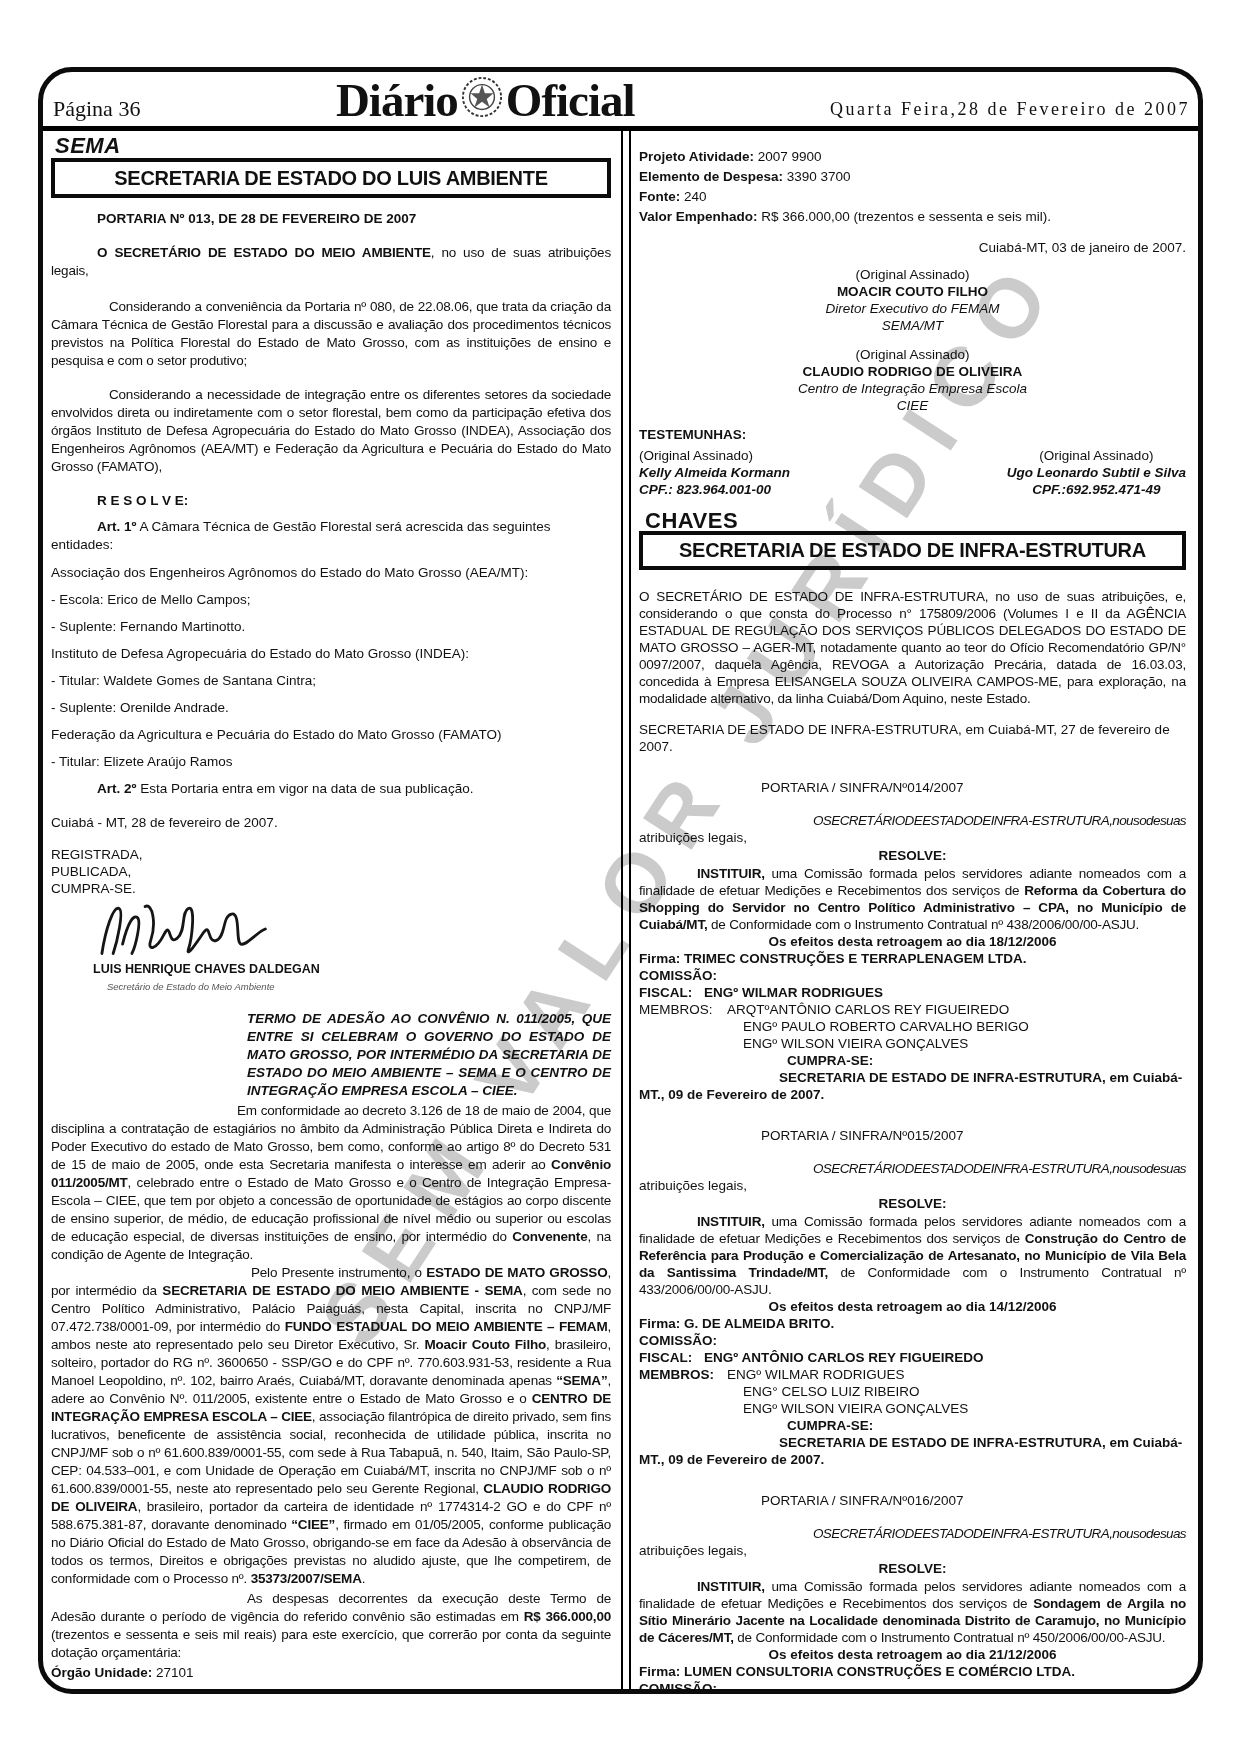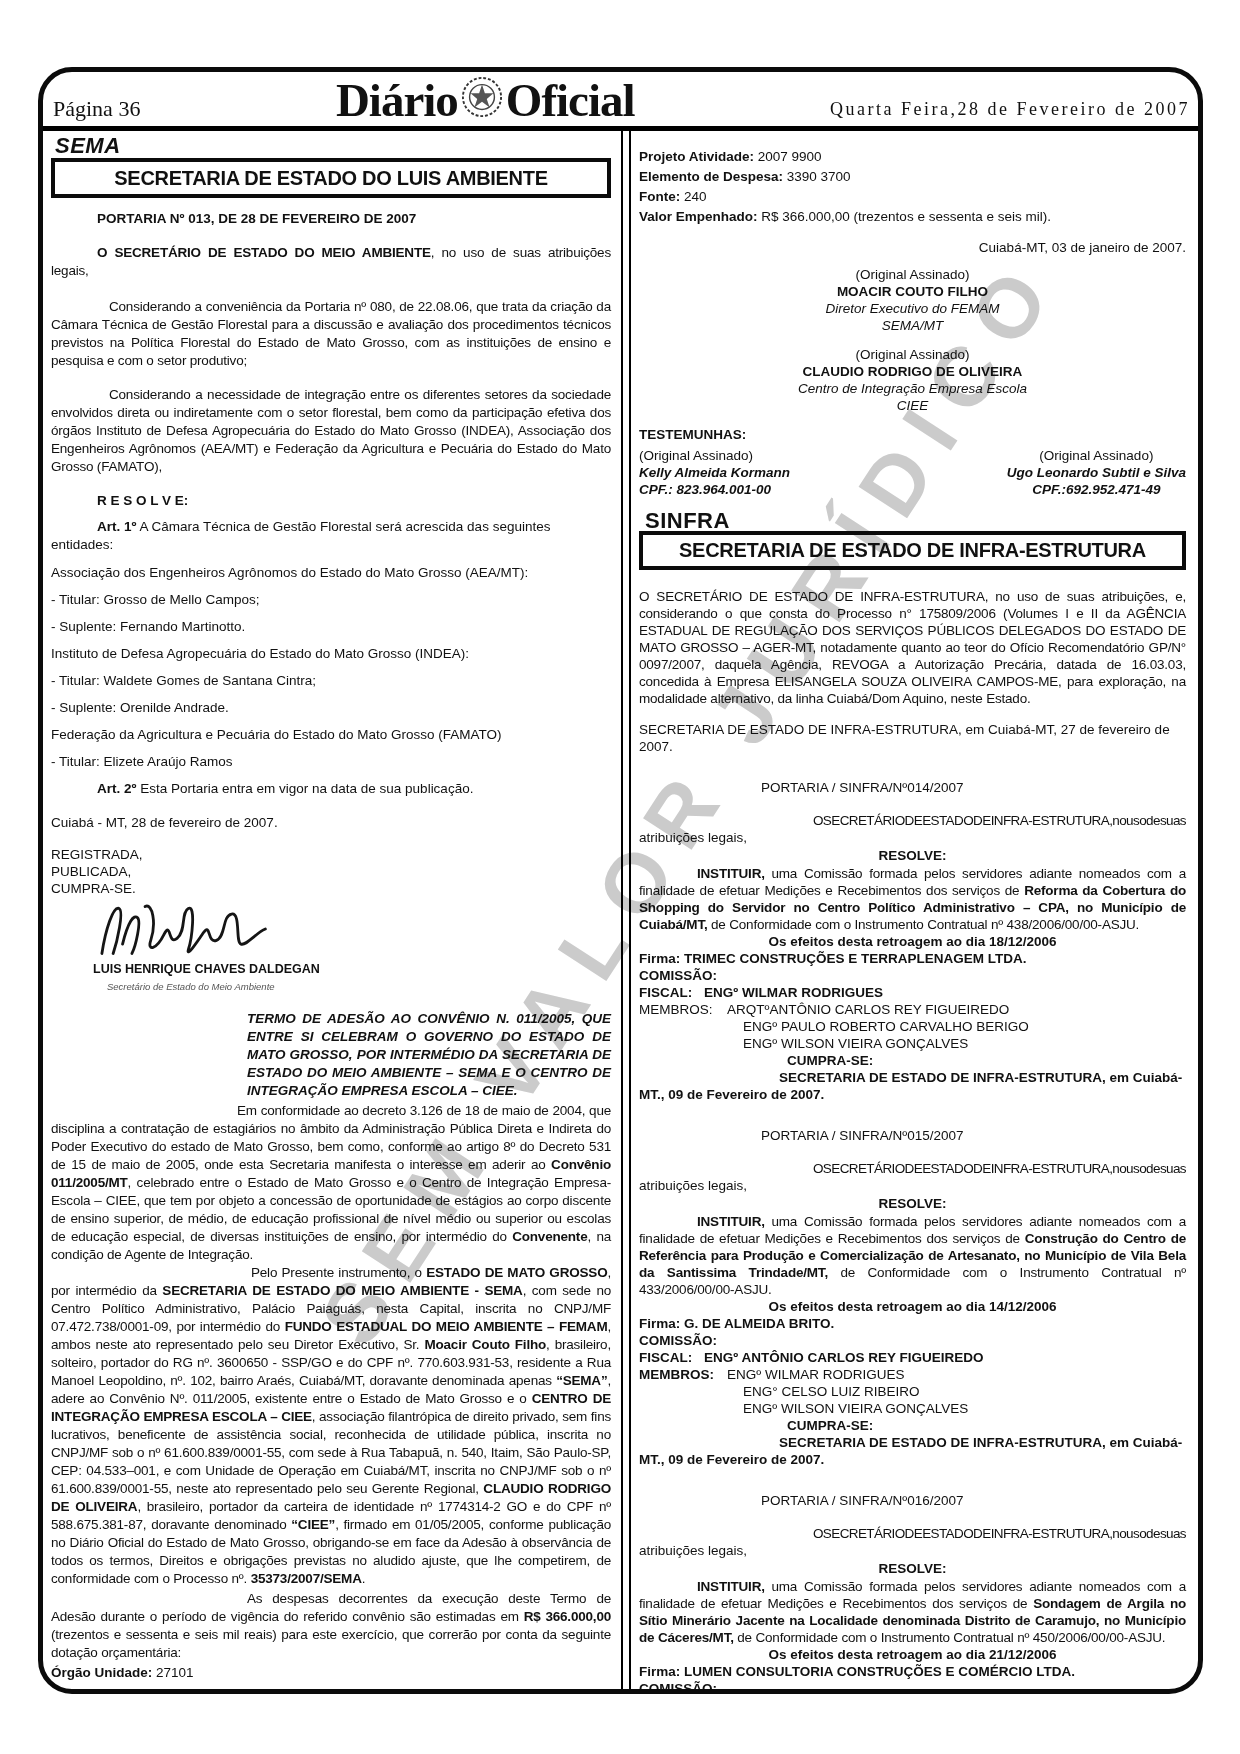--- a/index.html
+++ b/index.html
@@ -61,21 +61,21 @@
   .sigcenter .it{font-style:italic;}
   .testemunhas{font-weight:bold;margin:2px 0 4px;}
   .witnessrow{display:flex;justify-content:space-between;margin-bottom:10px;}
   .witness .bi{font-weight:bold;font-style:italic;}
   .witness.right{text-align:center;}
   .sinfra-label{font-size:22px;font-weight:bold;letter-spacing:0.5px;margin:14px 0 2px 6px;}
   .prevoga{margin-top:18px;}
   .rev-date{margin-top:14px;}
   .portaria{margin-top:4px;}
   .ptitle{margin:24px 0 16px 122px;}
-  .squeezed{text-align:right;letter-spacing:-0.6px;}
+  .squeezed{text-align:right;letter-spacing:-0.6px;font-style:italic;}
   .presolve{text-align:center;font-weight:bold;margin:1px 0;}
   .pbody{text-indent:58px;}
   .retro{text-align:center;font-weight:bold;}
   .fisc{display:inline-block;width:65px;}
   .membl{display:inline-block;width:88px;}
   .memb-ind{margin-left:104px;}
   .pcumpra{margin-left:148px;}
   .pclosing{text-indent:140px;}
 </style>
 </head>
@@ -108,21 +108,21 @@
       <div class="agency-box">SECRETARIA DE ESTADO DO LUIS AMBIENTE</div>
 
       <div class="portaria-title">PORTARIA Nº 013, DE 28 DE FEVEREIRO DE 2007</div>
       <p class="preamble just"><span style="font-weight: bold;">O SECRETÁRIO DE ESTADO DO MEIO AMBIENTE</span><span>, no uso de suas atribuições legais,</span></p>
       <p class="consid just">Considerando a conveniência da Portaria nº 080, de 22.08.06, que trata da criação da Câmara Técnica de Gestão Florestal para a discussão e avaliação dos procedimentos técnicos previstos na Política Florestal do Estado de Mato Grosso, com as instituições de ensino e pesquisa e com o setor produtivo;</p>
       <p class="consid just">Considerando a necessidade de integração entre os diferentes setores da sociedade envolvidos direta ou indiretamente com o setor florestal, bem como da participação efetiva dos órgãos Instituto de Defesa Agropecuária do Estado do Mato Grosso (INDEA), Associação dos Engenheiros Agrônomos (AEA/MT) e Federação da Agricultura e Pecuária do Estado do Mato Grosso (FAMATO),</p>
       <div class="resolve-l">R E S O L V E:</div>
       <p class="art"><span style="font-weight: bold;">Art. 1º</span><span> A Câmara Técnica de Gestão Florestal será acrescida das seguintes entidades:</span></p>
 
       <div class="entity">Associação dos Engenheiros Agrônomos do Estado do Mato Grosso (AEA/MT):</div>
-      <div class="entity">- Titular: Grosso de Mello Campos;</div>
+      <div class="entity">- Escola: Erico de Mello Campos;</div>
       <div class="entity">- Suplente: Fernando Martinotto.</div>
       <div class="entity">Instituto de Defesa Agropecuária do Estado do Mato Grosso (INDEA):</div>
       <div class="entity">- Titular: Waldete Gomes de Santana Cintra;</div>
       <div class="entity">- Suplente: Orenilde Andrade.</div>
       <div class="entity">Federação da Agricultura e Pecuária do Estado do Mato Grosso (FAMATO)</div>
       <div class="entity">- Titular: Elizete Araújo Ramos</div>
 
       <p class="art2"><span style="font-weight: bold;">Art. 2º</span><span> Esta Portaria entra em vigor na data de sua publicação.</span></p>
       <div class="placedate">Cuiabá - MT, 28 de fevereiro de 2007.</div>
       <div class="regline">REGISTRADA,</div>
@@ -178,21 +178,21 @@
           <div class="bi">Kelly Almeida Kormann</div>
           <div class="bi">CPF.: 823.964.001-00</div>
         </div>
         <div class="witness right">
           <div>(Original Assinado)</div>
           <div class="bi">Ugo Leonardo Subtil e Silva</div>
           <div class="bi">CPF.:692.952.471-49</div>
         </div>
       </div>
 
-      <div class="sinfra-label">SINFRA</div>
+      <div class="sinfra-label">CHAVES</div>
       <div class="agency-box">SECRETARIA DE ESTADO DE INFRA-ESTRUTURA</div>
 
       <p class="prevoga just">O SECRETÁRIO DE ESTADO DE INFRA-ESTRUTURA, no uso de suas atribuições, e, considerando o que consta do Processo n° 175809/2006 (Volumes I e II da AGÊNCIA ESTADUAL DE REGULAÇÃO DOS SERVIÇOS PÚBLICOS DELEGADOS DO ESTADO DE MATO GROSSO – AGER-MT, notadamente quanto ao teor do Ofício Recomendatório GP/N° 0097/2007, daquela Agência, REVOGA a Autorização Precária, datada de 16.03.03, concedida à Empresa ELISANGELA SOUZA OLIVEIRA CAMPOS-ME, para exploração, na modalidade alternativo, da linha Cuiabá/Dom Aquino, neste Estado.</p>
       <div class="rev-date">SECRETARIA DE ESTADO DE INFRA-ESTRUTURA, em Cuiabá-MT, 27 de fevereiro de 2007.</div>
 
       <section class="portaria">
         <div class="ptitle">PORTARIA / SINFRA/Nº014/2007</div>
         <div class="squeezed">OSECRETÁRIODEESTADODEINFRA-ESTRUTURA,nousodesuas</div>
         <div>atribuições legais,</div>
         <div class="presolve">RESOLVE:</div>

